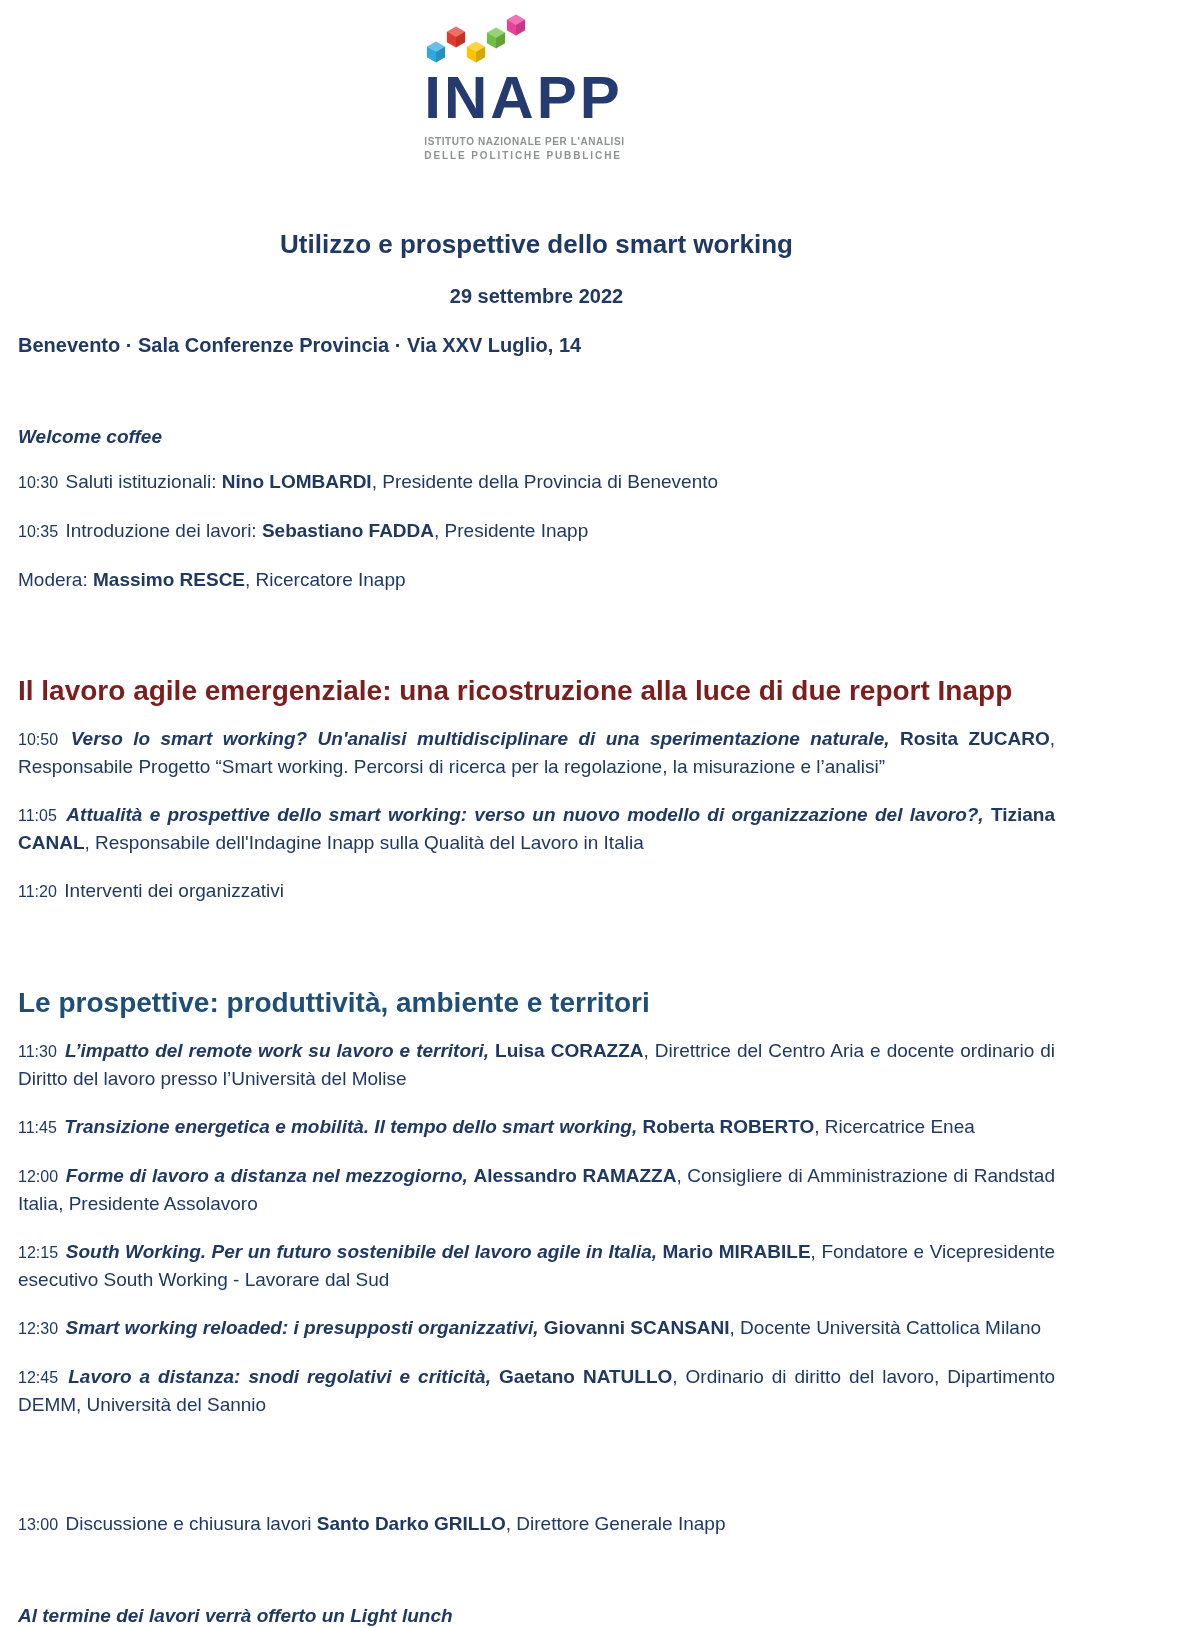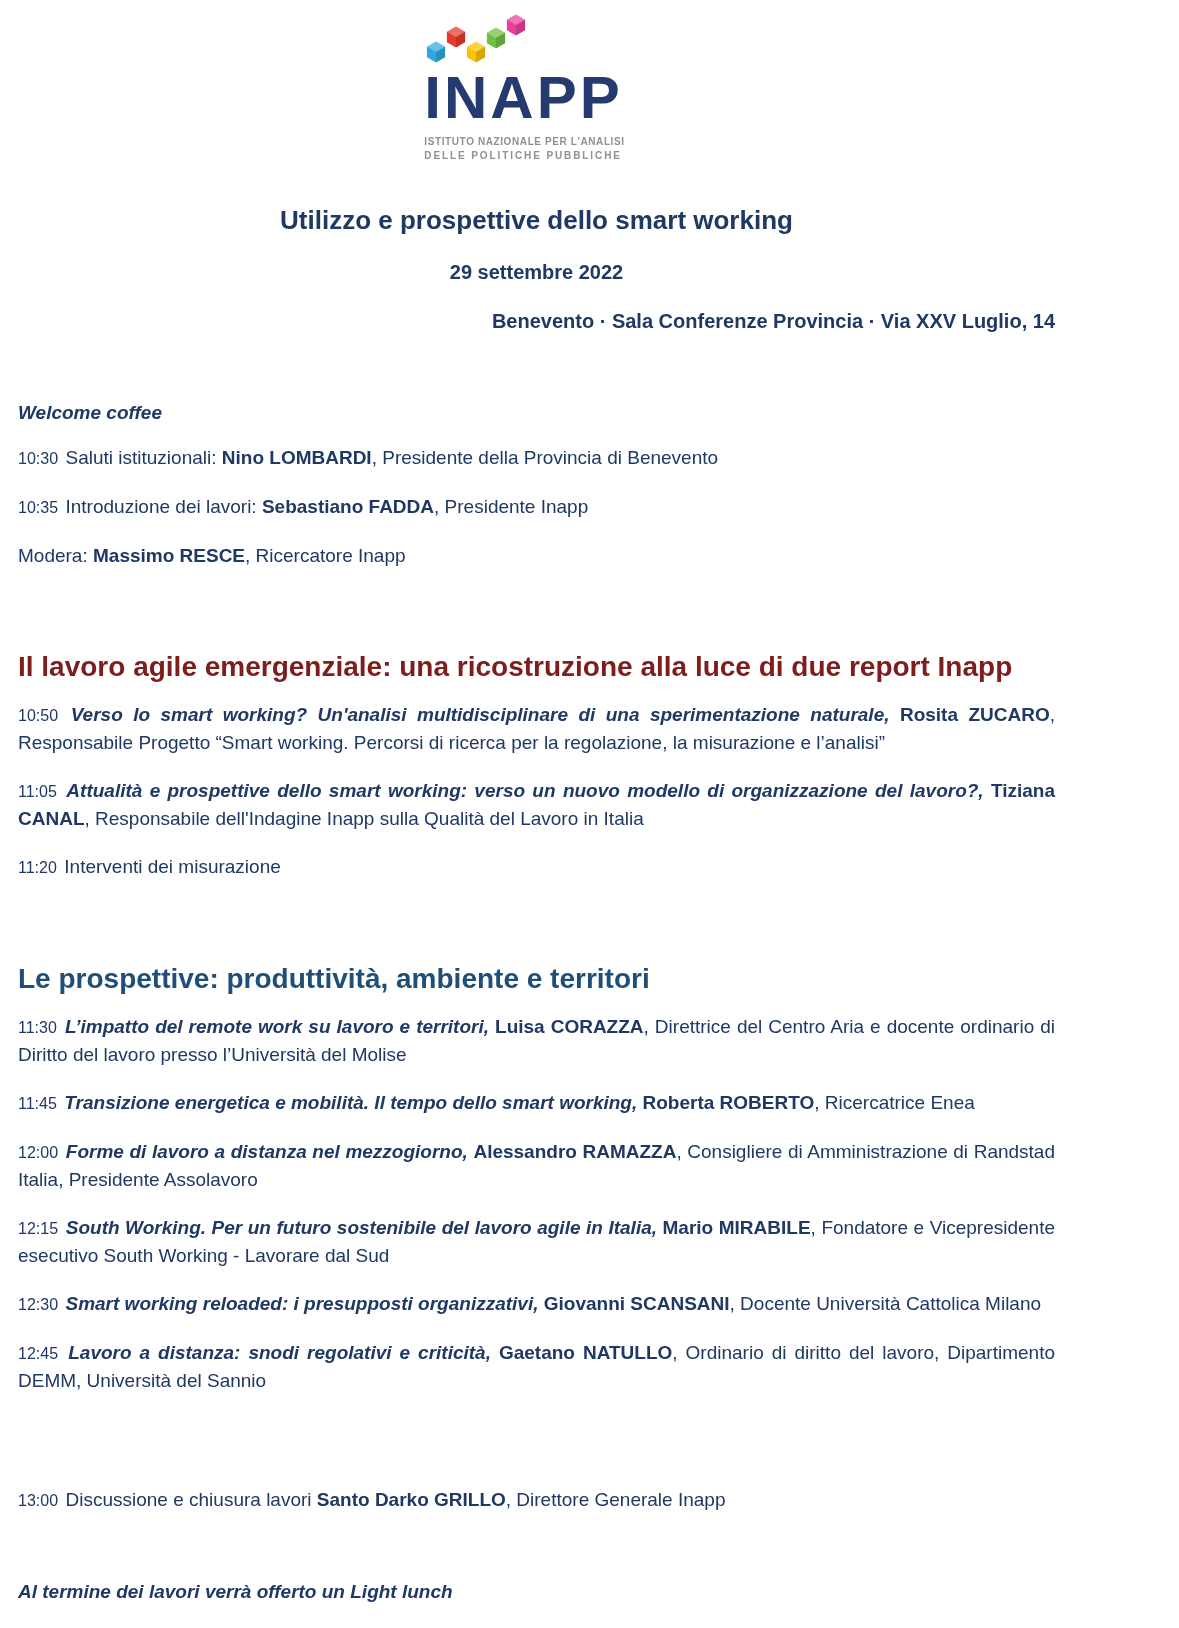--- a/index.html
+++ b/index.html
@@ -23,29 +23,29 @@
     font-size:60px;font-weight:bold;line-height:1;
     letter-spacing:3px;color:#253A6E;
   }
   .logo-sub{
     margin-top:7px;font-size:10px;line-height:14px;
     letter-spacing:0.6px;color:#8E9093;font-weight:bold;
   }
   .logo-sub .line2{letter-spacing:1.9px;display:block;}
   
   .title{
-    margin:40px 0 0;text-align:center;
+    margin:64px 0 0;text-align:center;
     font-size:26px;line-height:34px;font-weight:bold;color:#1F3864;
   }
   .date{
     margin:22px 0 0;text-align:center;
     font-size:20px;line-height:27px;font-weight:bold;color:#1F3864;
   }
   .location{
-    margin:22px 0 0;text-align:right;
+    margin:22px 0 0;text-align:left;
     font-size:20px;line-height:27px;font-weight:bold;color:#1F3864;
   }
   
   .welcome{
     margin:64px 0 0;
     font-size:19px;line-height:27px;font-weight:bold;font-style:italic;
   }
   .item{
     margin:21px 0 0;
     font-size:19px;line-height:27px;
@@ -121,21 +121,21 @@
   <div id="opening-items">
       <p class="item"><span class="time">10:30 </span><span class="seg-r">Saluti istituzionali: </span><span class="seg-b">Nino LOMBARDI</span><span class="seg-r">, Presidente della Provincia di Benevento</span></p>
       <p class="item"><span class="time">10:35 </span><span class="seg-r">Introduzione dei lavori: </span><span class="seg-b">Sebastiano FADDA</span><span class="seg-r">, Presidente Inapp</span></p>
       <p class="item"><span class="seg-r">Modera: </span><span class="seg-b">Massimo RESCE</span><span class="seg-r">, Ricercatore Inapp</span></p>
     </div>
 
   <div id="sections">
       <h2 class="section-heading" style="color: #7f1d1d;">Il lavoro agile emergenziale: una ricostruzione alla luce di due report Inapp</h2>
       <p class="item"><span class="time">10:50 </span><span class="seg-bi">Verso lo smart working? Un'analisi multidisciplinare di una sperimentazione naturale, </span><span class="seg-b">Rosita ZUCARO</span><span class="seg-r">, Responsabile Progetto “Smart working. Percorsi di ricerca per la regolazione, la misurazione e l’analisi”</span></p>
       <p class="item"><span class="time">11:05 </span><span class="seg-bi">Attualità e prospettive dello smart working: verso un nuovo modello di organizzazione del lavoro?, </span><span class="seg-b">Tiziana CANAL</span><span class="seg-r">, Responsabile dell'Indagine Inapp sulla Qualità del Lavoro in Italia</span></p>
-      <p class="item"><span class="time">11:20 </span><span class="seg-r">Interventi dei misurazione</span></p>
+      <p class="item"><span class="time">11:20 </span><span class="seg-r">Interventi dei organizzativi</span></p>
       <h2 class="section-heading" style="color: rgb(31, 78, 121);">Le prospettive: produttività, ambiente e territori</h2>
       <p class="item"><span class="time">11:30 </span><span class="seg-bi">L’impatto del remote work su lavoro e territori, </span><span class="seg-b">Luisa CORAZZA</span><span class="seg-r">, Direttrice del Centro Aria e docente ordinario di Diritto del lavoro presso l’Università del Molise</span></p>
       <p class="item"><span class="time">11:45 </span><span class="seg-bi">Transizione energetica e mobilità. Il tempo dello smart working, </span><span class="seg-b">Roberta ROBERTO</span><span class="seg-r">, Ricercatrice Enea</span></p>
       <p class="item"><span class="time">12:00 </span><span class="seg-bi">Forme di lavoro a distanza nel mezzogiorno, </span><span class="seg-b">Alessandro RAMAZZA</span><span class="seg-r">, Consigliere di Amministrazione di Randstad Italia, Presidente Assolavoro</span></p>
       <p class="item"><span class="time">12:15 </span><span class="seg-bi">South Working. Per un futuro sostenibile del lavoro agile in Italia, </span><span class="seg-b">Mario MIRABILE</span><span class="seg-r">, Fondatore e Vicepresidente esecutivo South Working - Lavorare dal Sud</span></p>
       <p class="item"><span class="time">12:30 </span><span class="seg-bi">Smart working reloaded: i presupposti organizzativi, </span><span class="seg-b">Giovanni SCANSANI</span><span class="seg-r">, Docente Università Cattolica Milano</span></p>
       <p class="item"><span class="time">12:45 </span><span class="seg-bi">Lavoro a distanza: snodi regolativi e criticità, </span><span class="seg-b">Gaetano NATULLO</span><span class="seg-r">, Ordinario di diritto del lavoro, Dipartimento DEMM, Università del Sannio</span></p>
     </div>
 
   <div id="closing-item">

